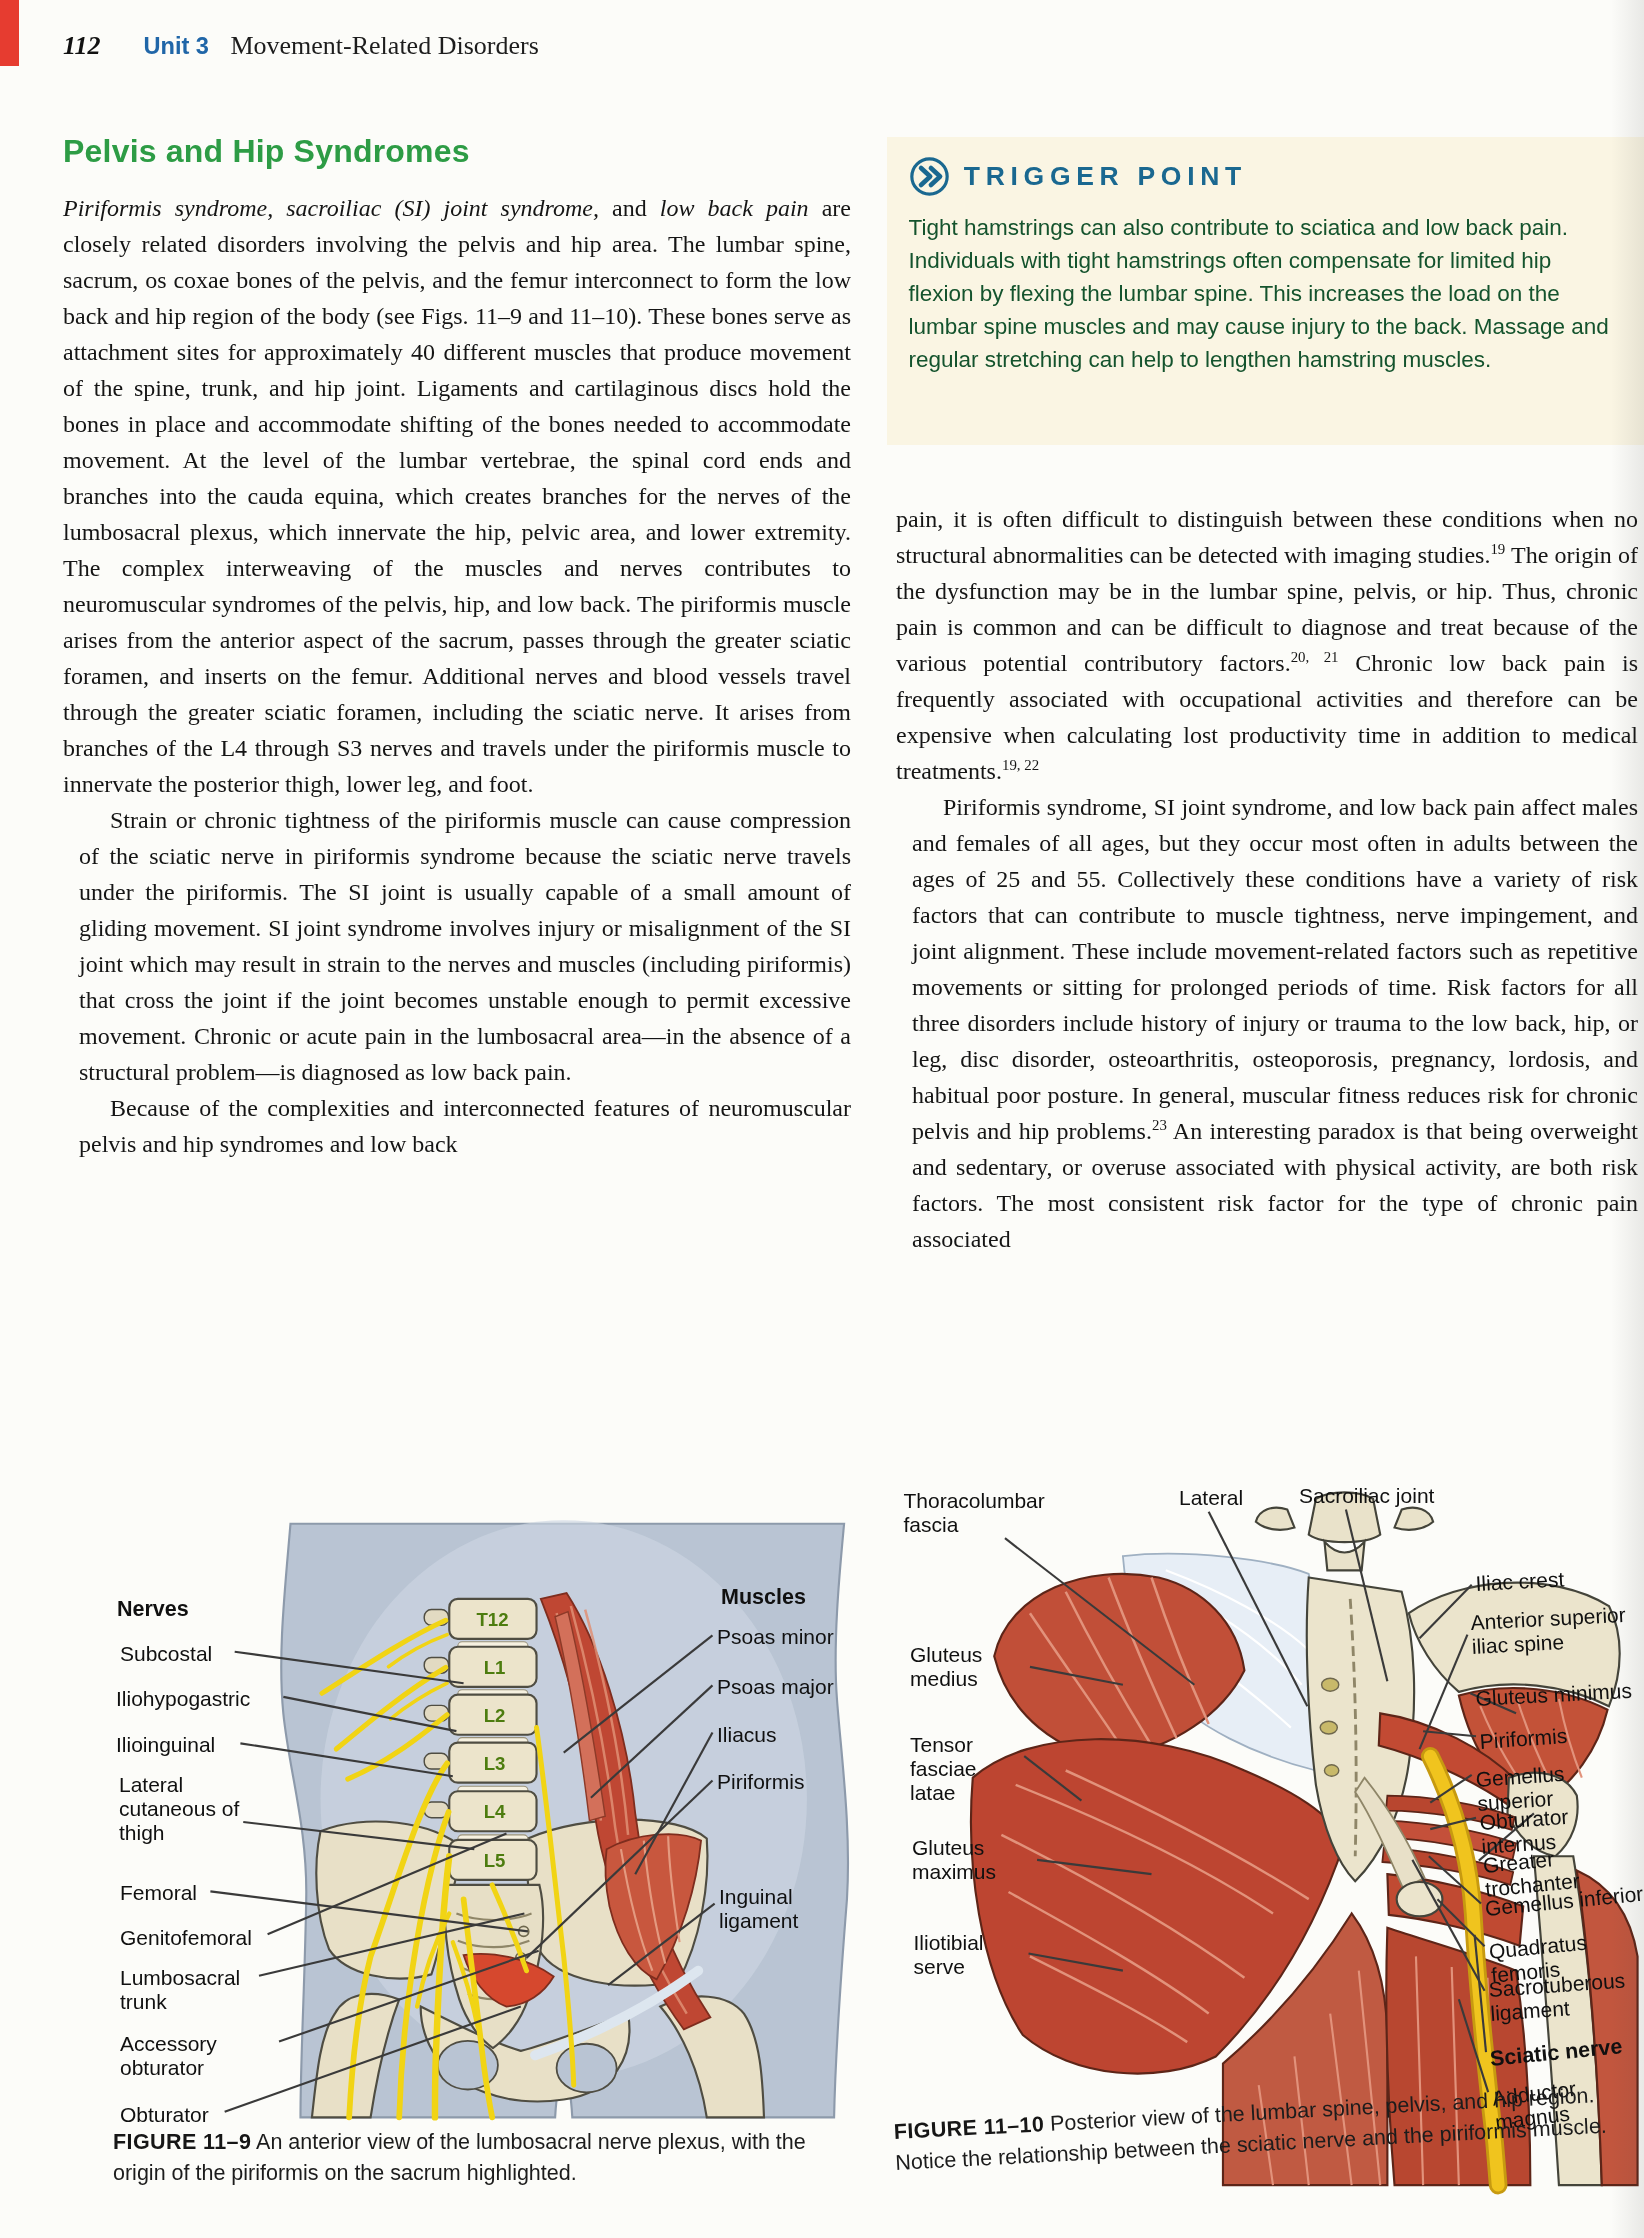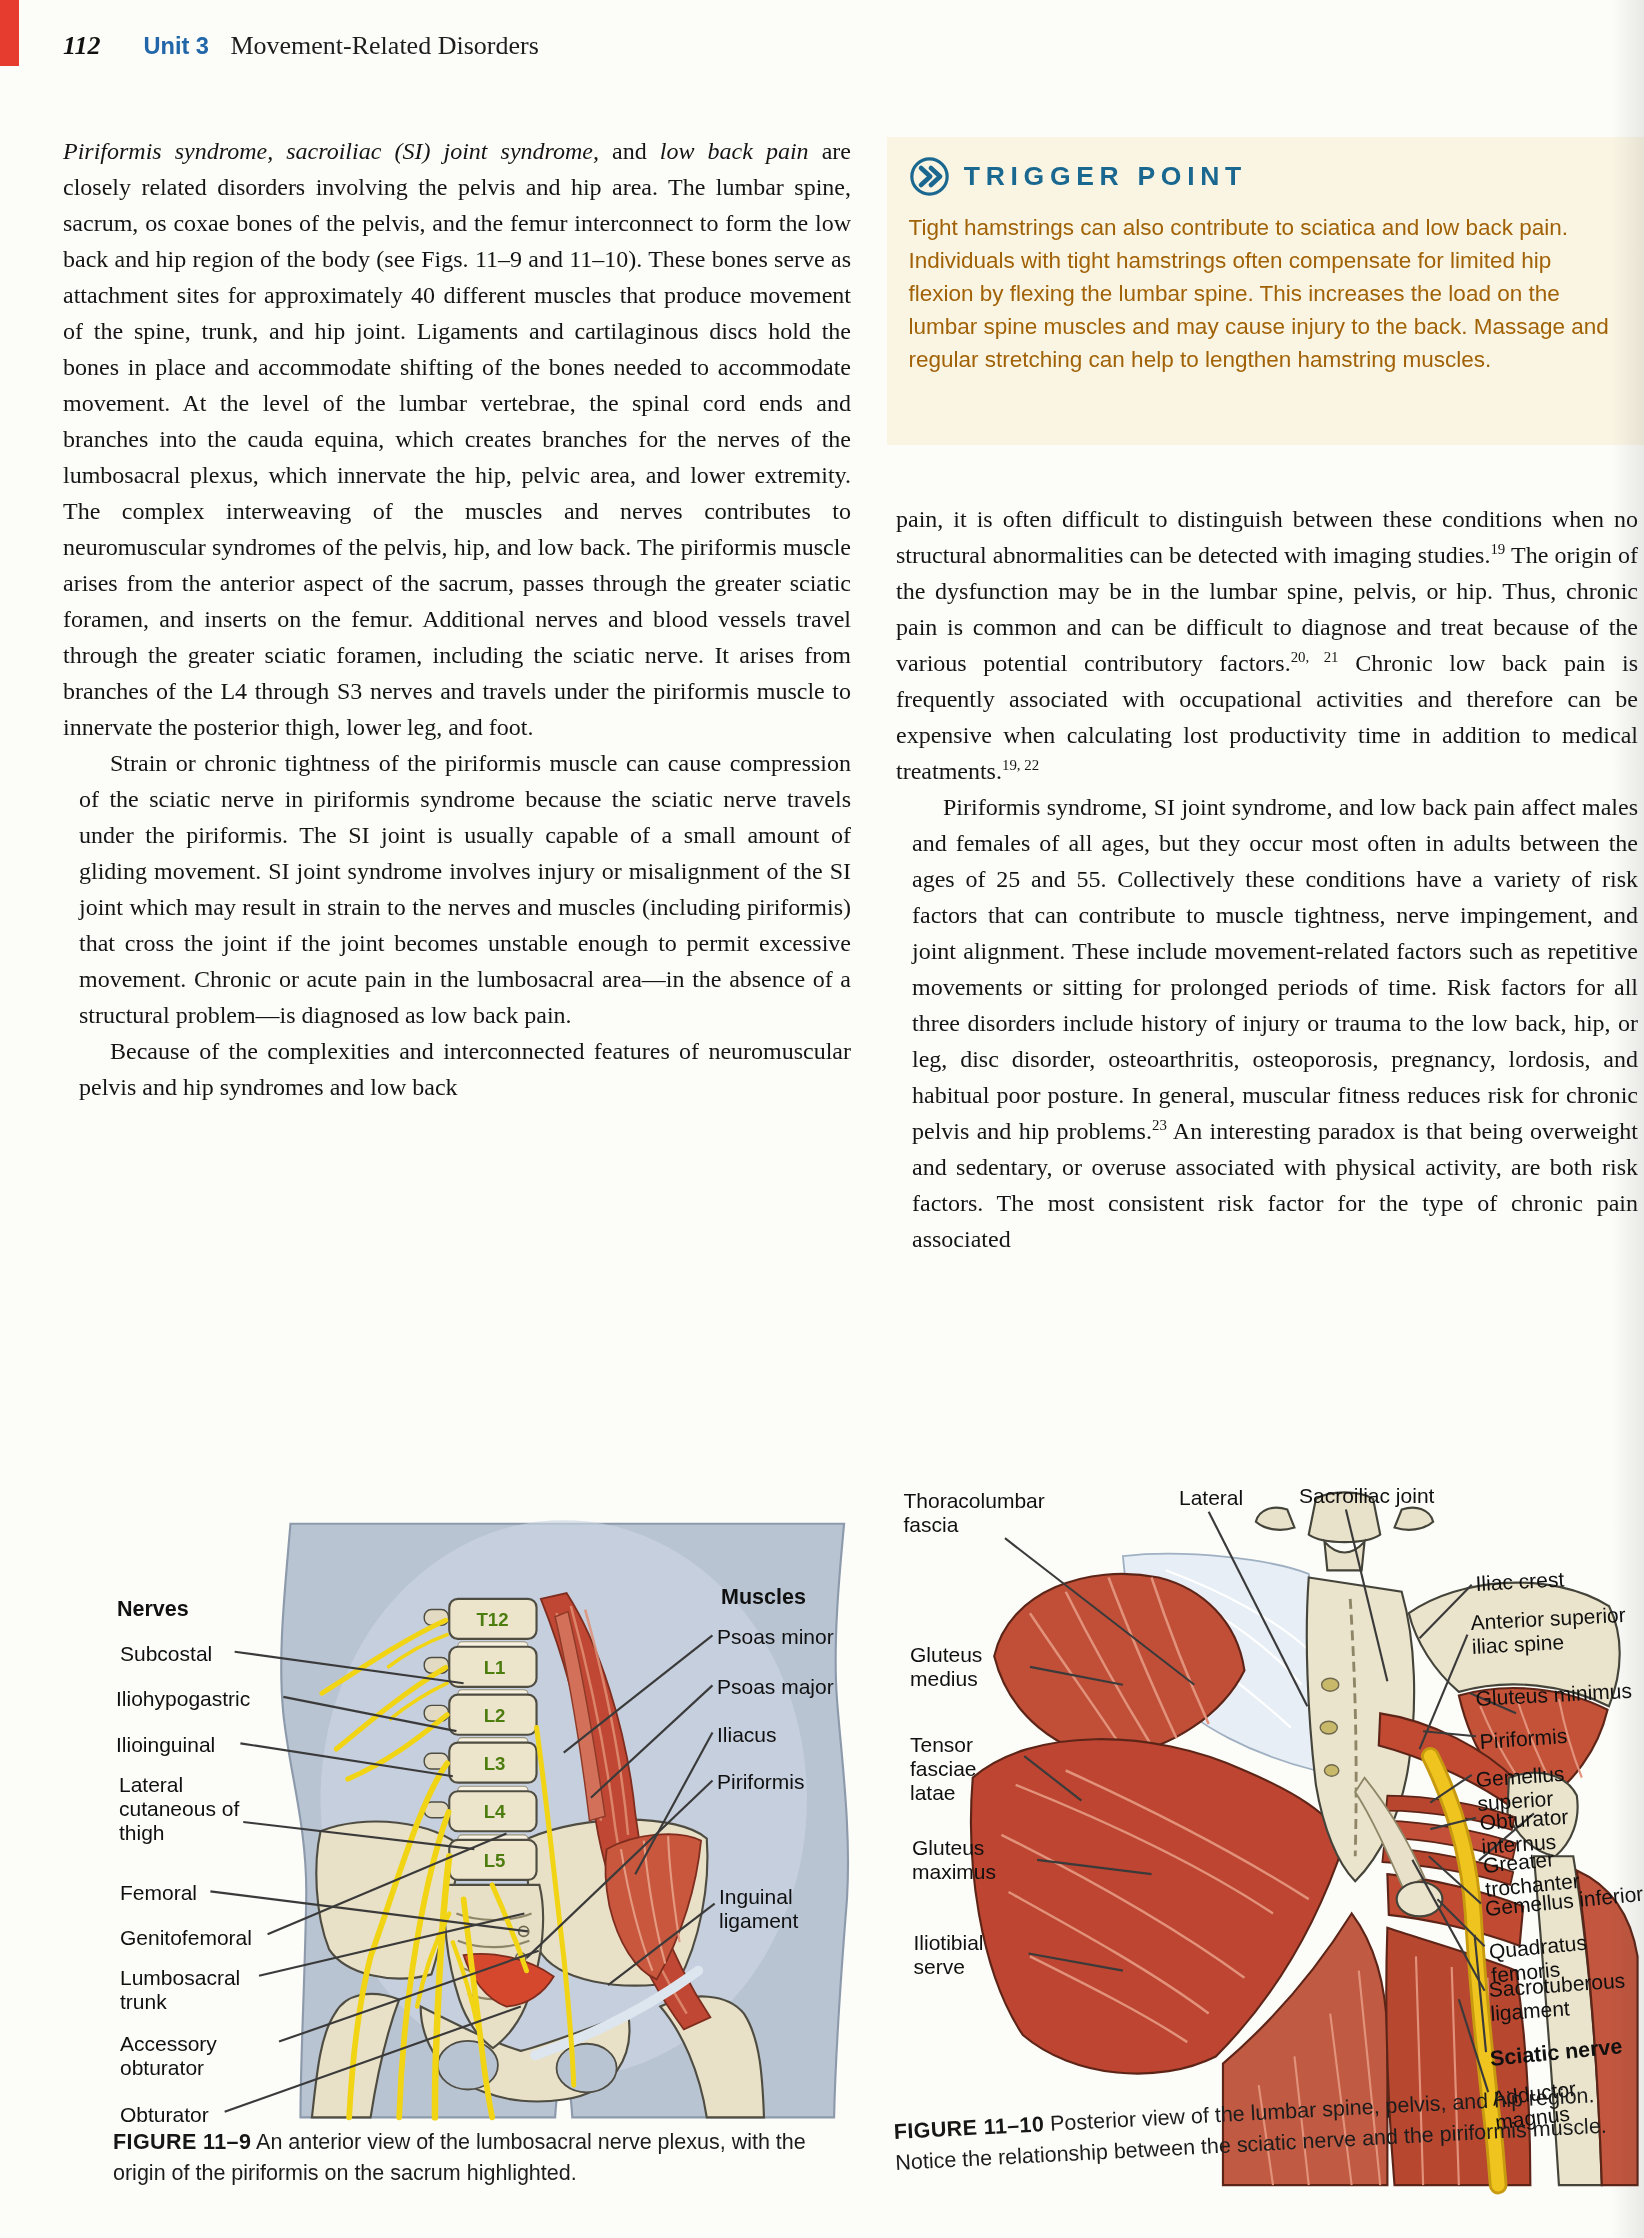--- a/index.html
+++ b/index.html
@@ -27,21 +27,21 @@
   sup{font-size:0.62em;line-height:0;vertical-align:super;}
 
   .rightcol{position:absolute;left:896px;top:501px;width:742px;}
   .rightcol .body-text + .body-text{text-indent:31px;}
 
   
   .tp-box{position:absolute;left:887px;top:137px;width:757px;height:308px;
     background:#faf5e3;box-sizing:border-box;padding:18.6px 21.5px 14.3px 21.5px;}
   .tp-head{display:flex;align-items:center;}
   .tp-title{font:bold 26.5px/31px "Liberation Sans",sans-serif;color:#1a6890;letter-spacing:5.7px;margin-left:14.3px;}
-  .tp-body{margin-top:14.3px;font:22.5px/33px "Liberation Sans",sans-serif;color:#a16207;text-align:left;}
+  .tp-body{margin-top:14.3px;font:22.5px/33px "Liberation Sans",sans-serif;color:#14532d;text-align:left;}
 
   
   .fig{position:absolute;}
   .fig svg{position:absolute;left:0;top:0;}
   .lbl{position:absolute;font:21px/24px "Liberation Sans",sans-serif;color:#101010;}
   .lbl.b{font-weight:bold;font-size:21.5px;}
   .vert{position:absolute;font:bold 18.6px/21.5px "Liberation Sans",sans-serif;color:#4d7c0f;width:53px;text-align:center;}
   .caption{position:absolute;font:21.5px/31px "Liberation Sans",sans-serif;color:#1c1c1c;text-align:left;}
   .caption .ctag{font-weight:bold;letter-spacing:0.4px;color:#161616;}
   .r3{transform:rotate(-3deg);transform-origin:left top;}
@@ -54,20 +54,21 @@
 
 <div class="red-tab"></div>
 
 <header class="hdr">
   <span class="pagenum">112</span>
   <span class="unit">Unit 3</span>
   <span class="utitle">Movement-Related Disorders</span>
 </header>
 
 <section class="leftcol">
+  <h1 class="h-green">Pelvis and Hip Syndromes</h1>
   <p class="body-text"><span class="it">Piriformis syndrome, sacroiliac (SI) joint syndrome,</span><span> and </span><span class="it">low back pain</span><span> are closely related disorders involving the pelvis and hip area. The lumbar spine, sacrum, os coxae bones of the pelvis, and the femur interconnect to form the low back and hip region of the body (see Figs. 11–9 and 11–10). These bones serve as attachment sites for approximately 40 different muscles that produce movement of the spine, trunk, and hip joint. Ligaments and cartilaginous discs hold the bones in place and accommodate shifting of the bones needed to accommodate movement. At the level of the lumbar vertebrae, the spinal cord ends and branches into the cauda equina, which creates branches for the nerves of the lumbosacral plexus, which innervate the hip, pelvic area, and lower extremity. The complex interweaving of the muscles and nerves contributes to neuromuscular syndromes of the pelvis, hip, and low back. The piriformis muscle arises from the anterior aspect of the sacrum, passes through the greater sciatic foramen, and inserts on the femur. Additional nerves and blood vessels travel through the greater sciatic foramen, including the sciatic nerve. It arises from branches of the L4 through S3 nerves and travels under the piriformis muscle to innervate the posterior thigh, lower leg, and foot.</span></p>
   <p class="body-text">Strain or chronic tightness of the piriformis muscle can cause compression of the sciatic nerve in piriformis syndrome because the sciatic nerve travels under the piriformis. The SI joint is usually capable of a small amount of gliding movement. SI joint syndrome involves injury or misalignment of the SI joint which may result in strain to the nerves and muscles (including piriformis) that cross the joint if the joint becomes unstable enough to permit excessive movement. Chronic or acute pain in the lumbosacral area—in the absence of a structural problem—is diagnosed as low back pain.</p>
   <p class="body-text">Because of the complexities and interconnected features of neuromuscular pelvis and hip syndromes and low back</p>
 </section>
 
 <aside class="tp-box">
   <div class="tp-head">
     <svg width="41" height="41" viewBox="0 0 58 58">
       <circle cx="29" cy="29" r="25" fill="none" stroke="#1a6890" stroke-width="4.5"></circle>
       <polyline points="17,17 30,29 17,41" fill="none" stroke="#1a6890" stroke-width="6.5" stroke-linecap="round" stroke-linejoin="round"></polyline>

